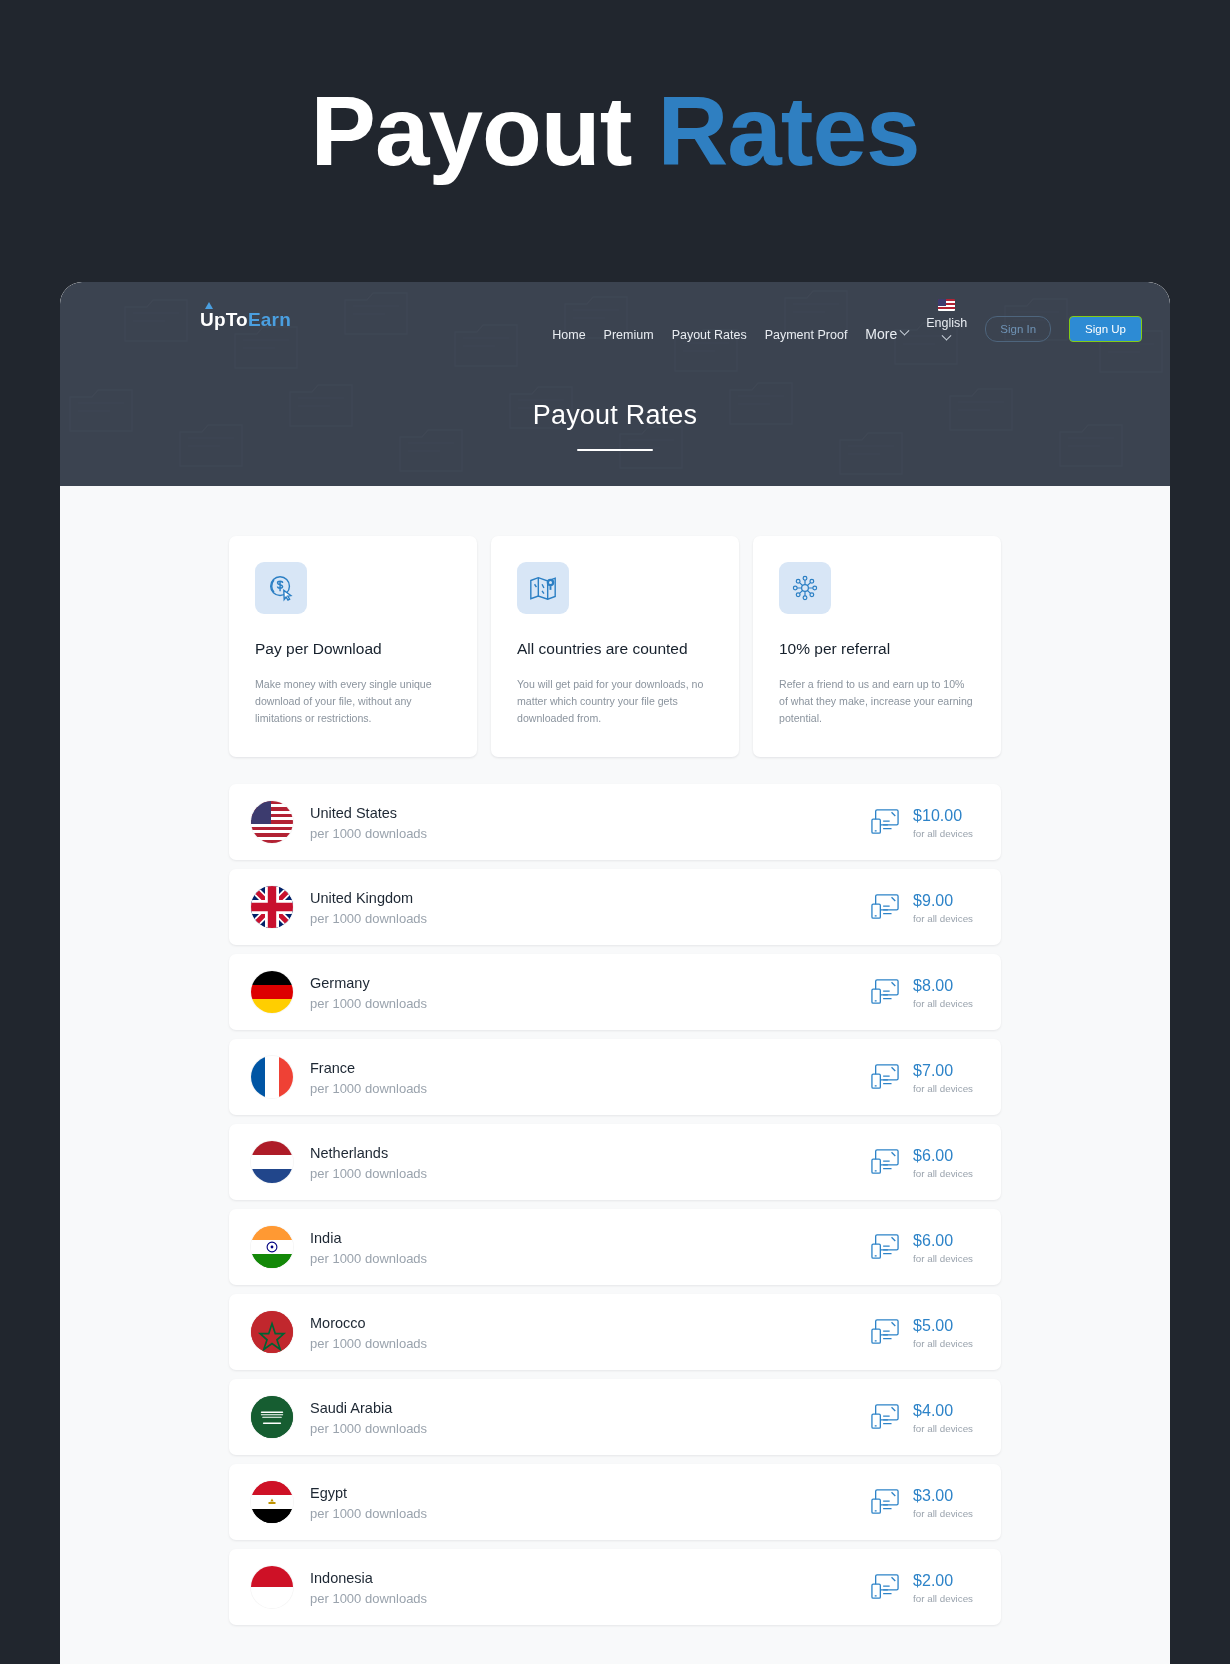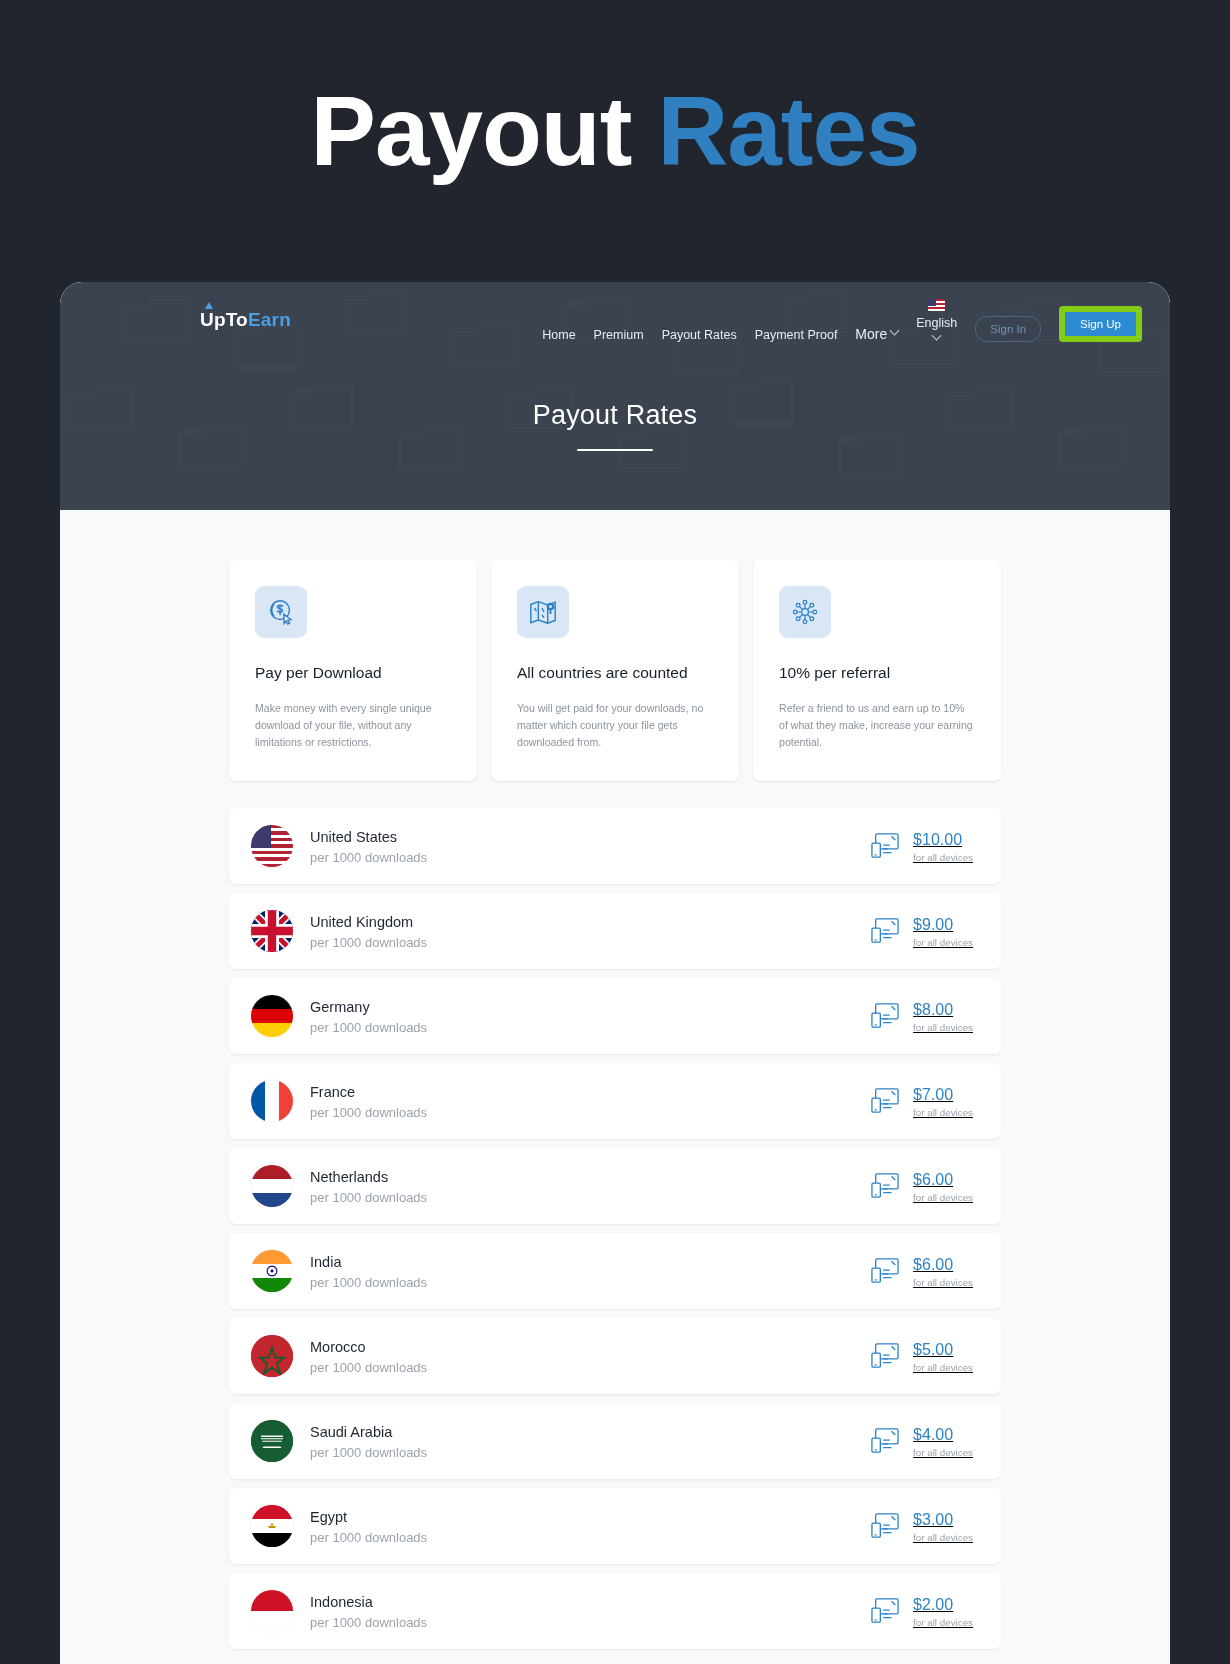--- a/index.html
+++ b/index.html
@@ -37,21 +37,21 @@
     background: #ffffff;
     border-radius: 22px 22px 0 0;
     overflow: hidden;
     min-height: 1382px;
   }
 
   
   .site-header {
     position: relative;
     background: #3b4350;
-    height: 228px;
+    height: 204px;
     border-radius: 22px 22px 0 0;
     overflow: hidden;
   }
   .folder-pattern {
     position: absolute;
     inset: 0;
     opacity: 0.5;
   }
   .navbar {
     position: relative;
@@ -125,21 +125,21 @@
     border: 1px solid #4e657d;
     border-radius: 12px;
     padding: 6px 14px;
     cursor: pointer;
     font-family: inherit;
   }
   .btn-signup {
     font-size: 11.5px;
     color: #ffffff;
     background: #2d8bd4;
-    border: 6px solid #84cc16;
+    border: 1px solid #84cc16;
     border-radius: 4px;
     padding: 6px 15px;
     cursor: pointer;
     font-family: inherit;
   }
   .page-heading {
     position: relative;
     z-index: 3;
     text-align: center;
     margin-top: 60px;
@@ -232,21 +232,21 @@
     font-size: 13px;
     color: #9aa3ad;
     margin-top: 3px;
   }
   .rate-right {
     margin-left: auto;
     display: flex;
     align-items: center;
     gap: 13px;
   }
-  .rate-text { text-align: left; text-decoration: underline; }
+  .rate-text { text-align: left; }
   .rate-amount {
     font-size: 16px;
     color: #2d83c8;
     line-height: 1.25;
   }
   .rate-devices {
     font-size: 9.8px;
     color: #9aa3ad;
     margin-top: 2px;
   }

